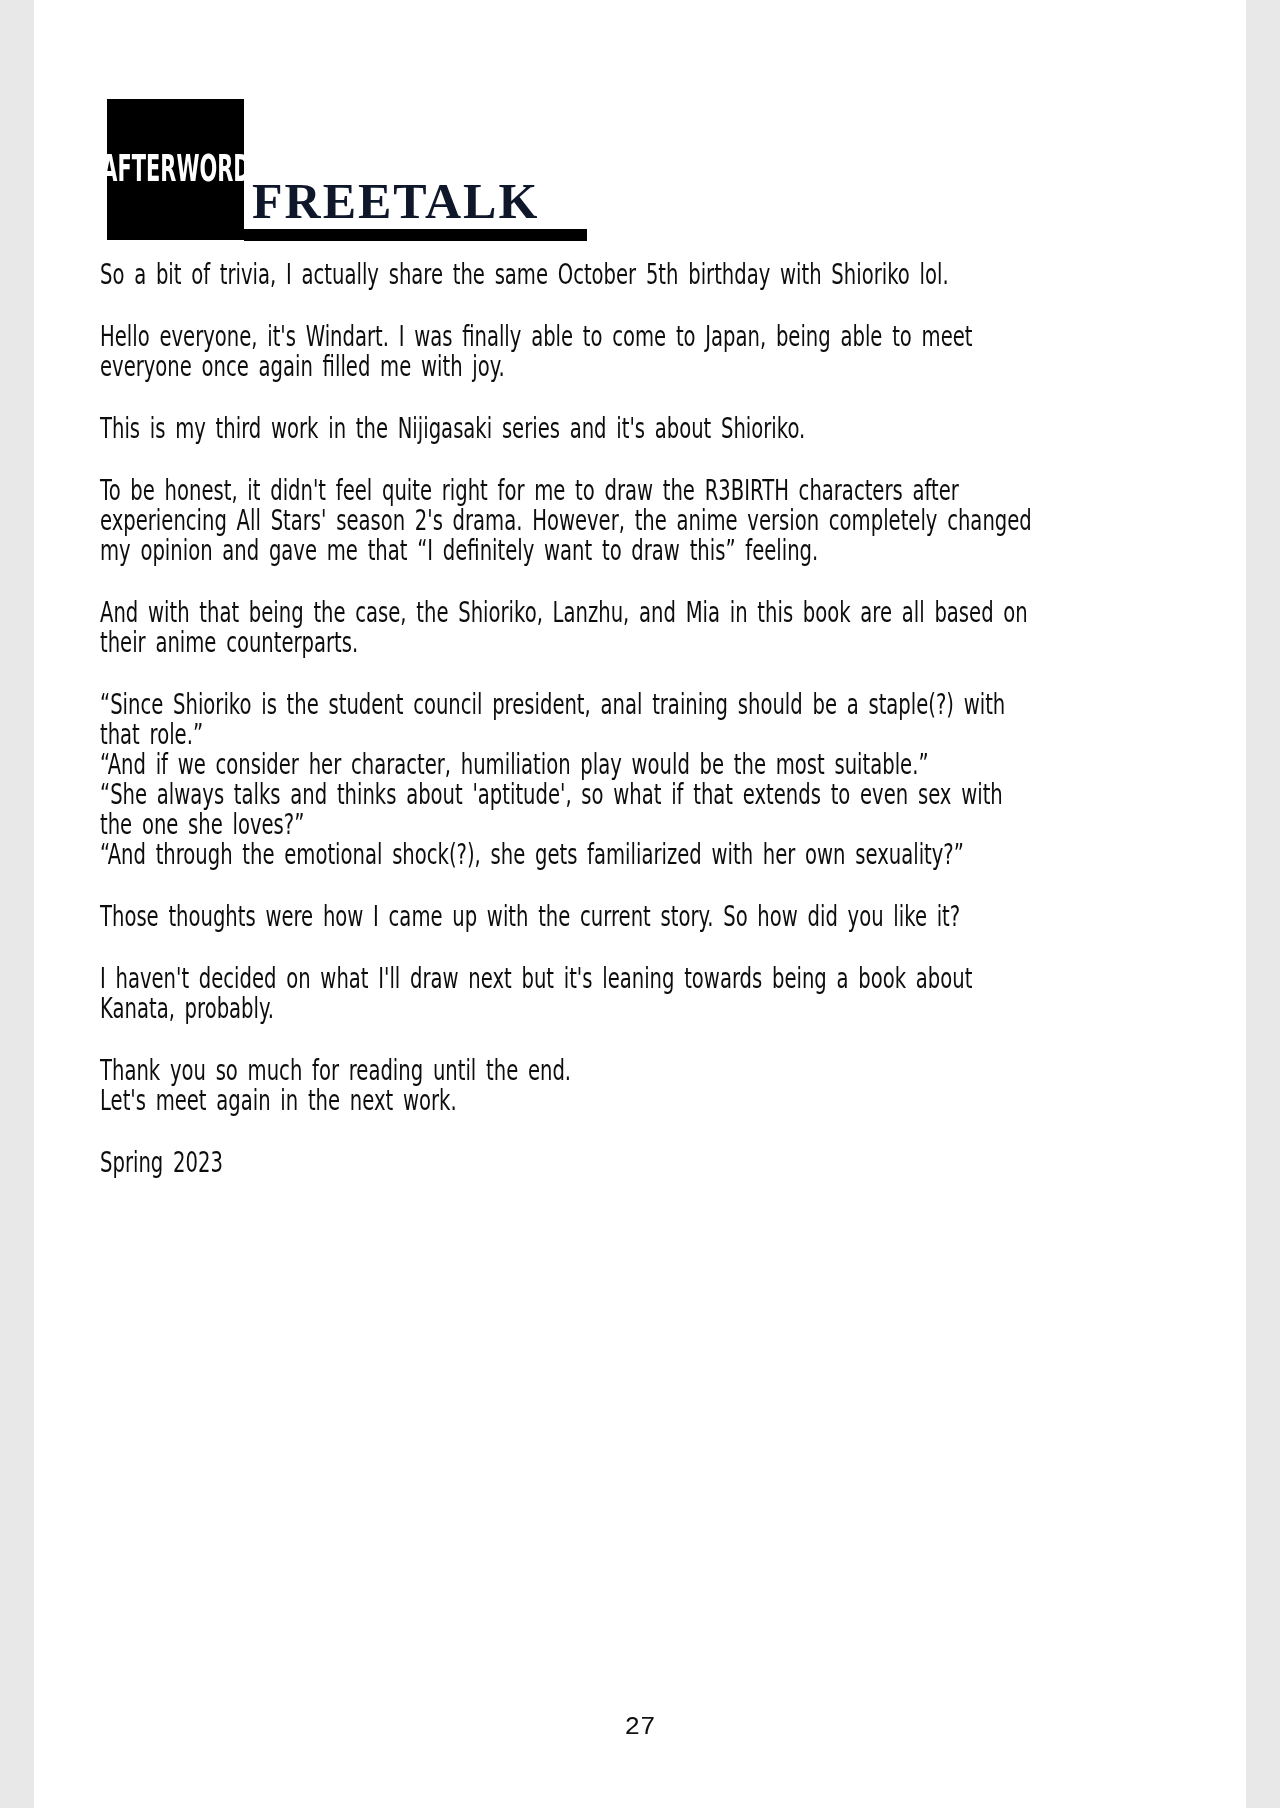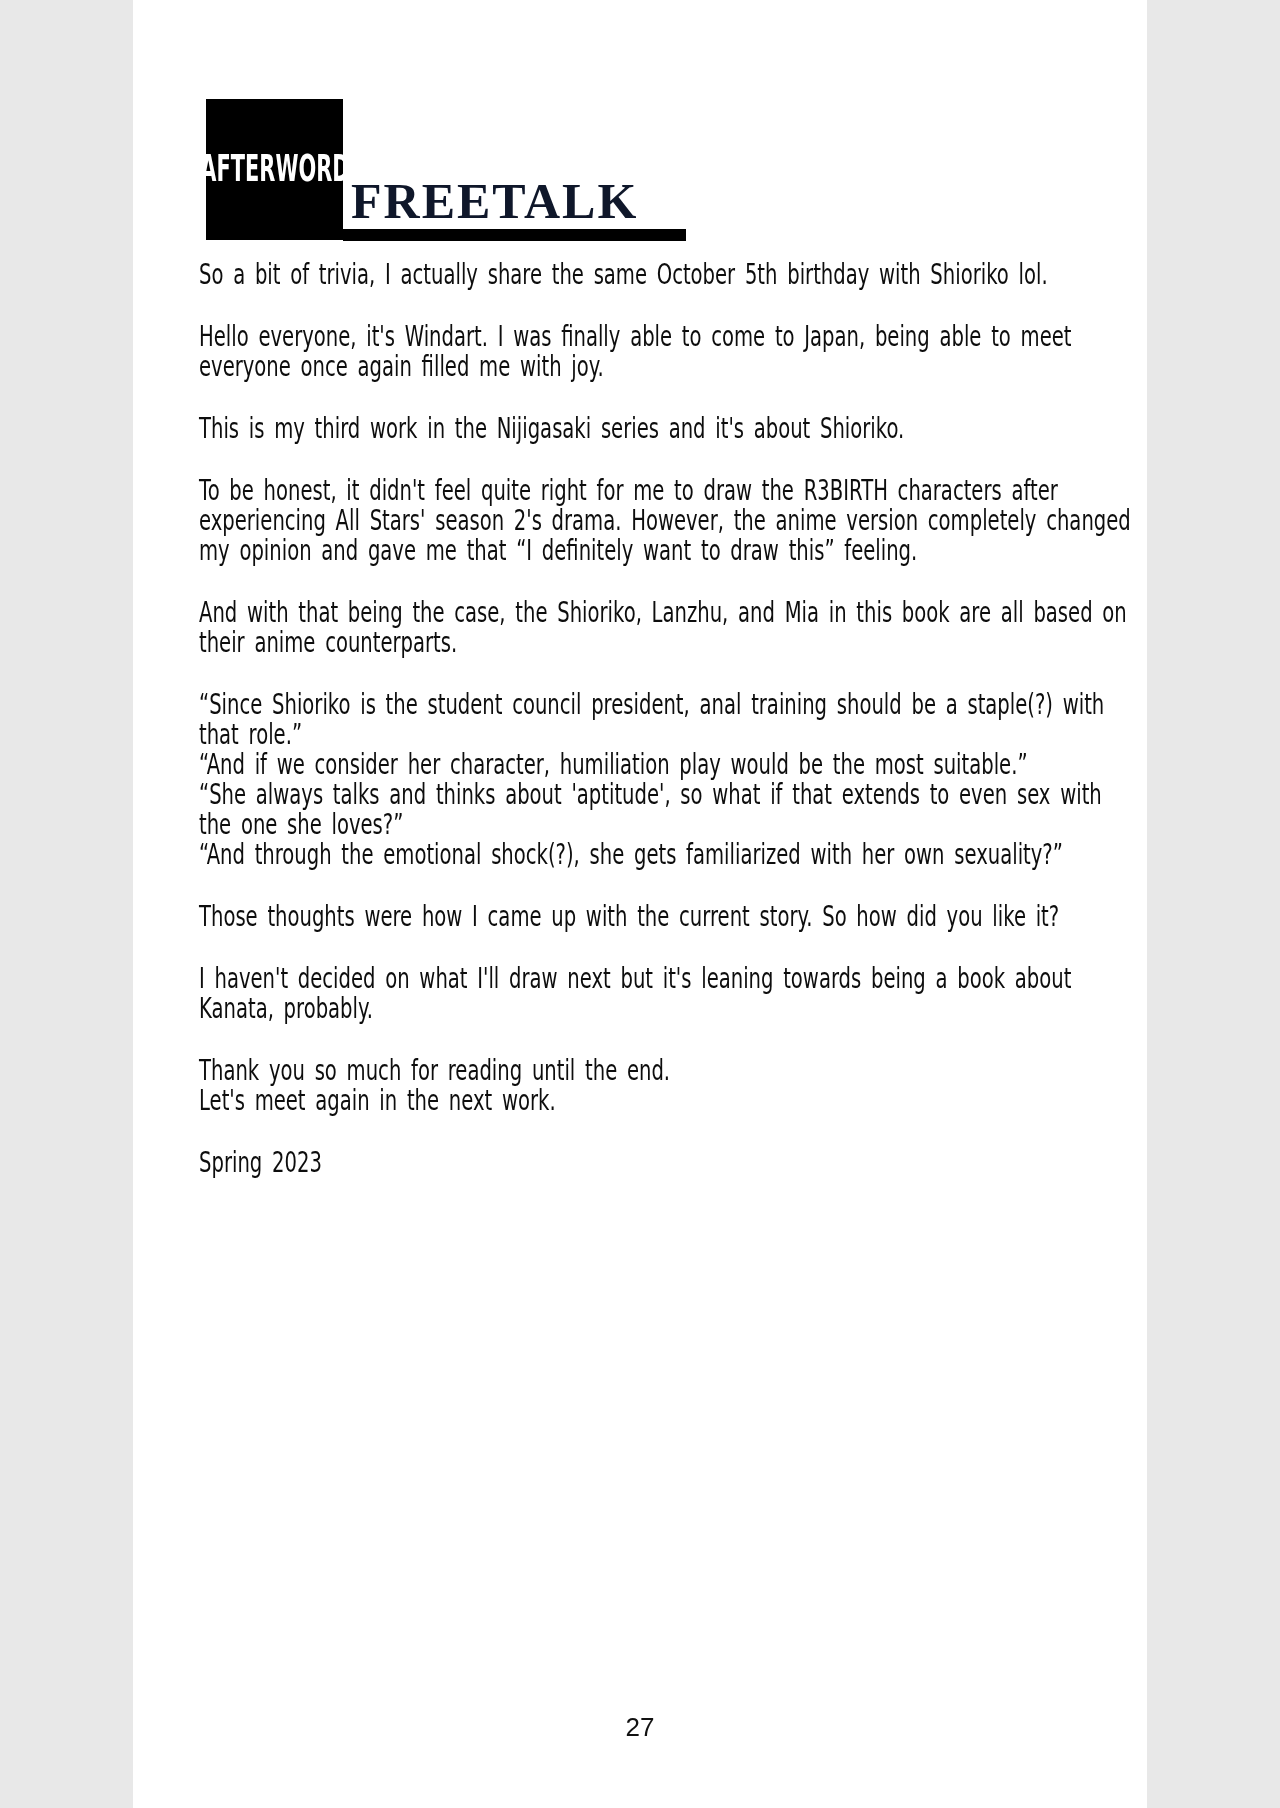--- a/index.html
+++ b/index.html
@@ -2,21 +2,21 @@
 <html><head>
 <meta charset="utf-8">
 <style>
   html, body {
     margin: 0;
     padding: 0;
     background: #e8e8e8;
   }
   .page {
     position: relative;
-    width: 1014px;
+    width: 1212px;
     height: 1808px;
     margin: 0 auto;
     background: #ffffff;
     overflow: hidden;
     font-family: "DejaVu Sans", sans-serif;
     color: #0d0d0d;
   }
   
   .tag-box {
     position: absolute;
@@ -78,21 +78,21 @@
   }
   
   .footer {
     position: absolute;
     left: 0;
     top: 1712px;
     width: 100%;
     text-align: center;
   }
   .footer span {
-    font-family: Liberation Sans, sans-serif;
+    font-family: Liberation Mono, monospace;
     font-size: 26px;
     line-height: 30px;
     color: #111111;
   }
 </style>
 </head>
 <body>
 
 <div class="page">
 

